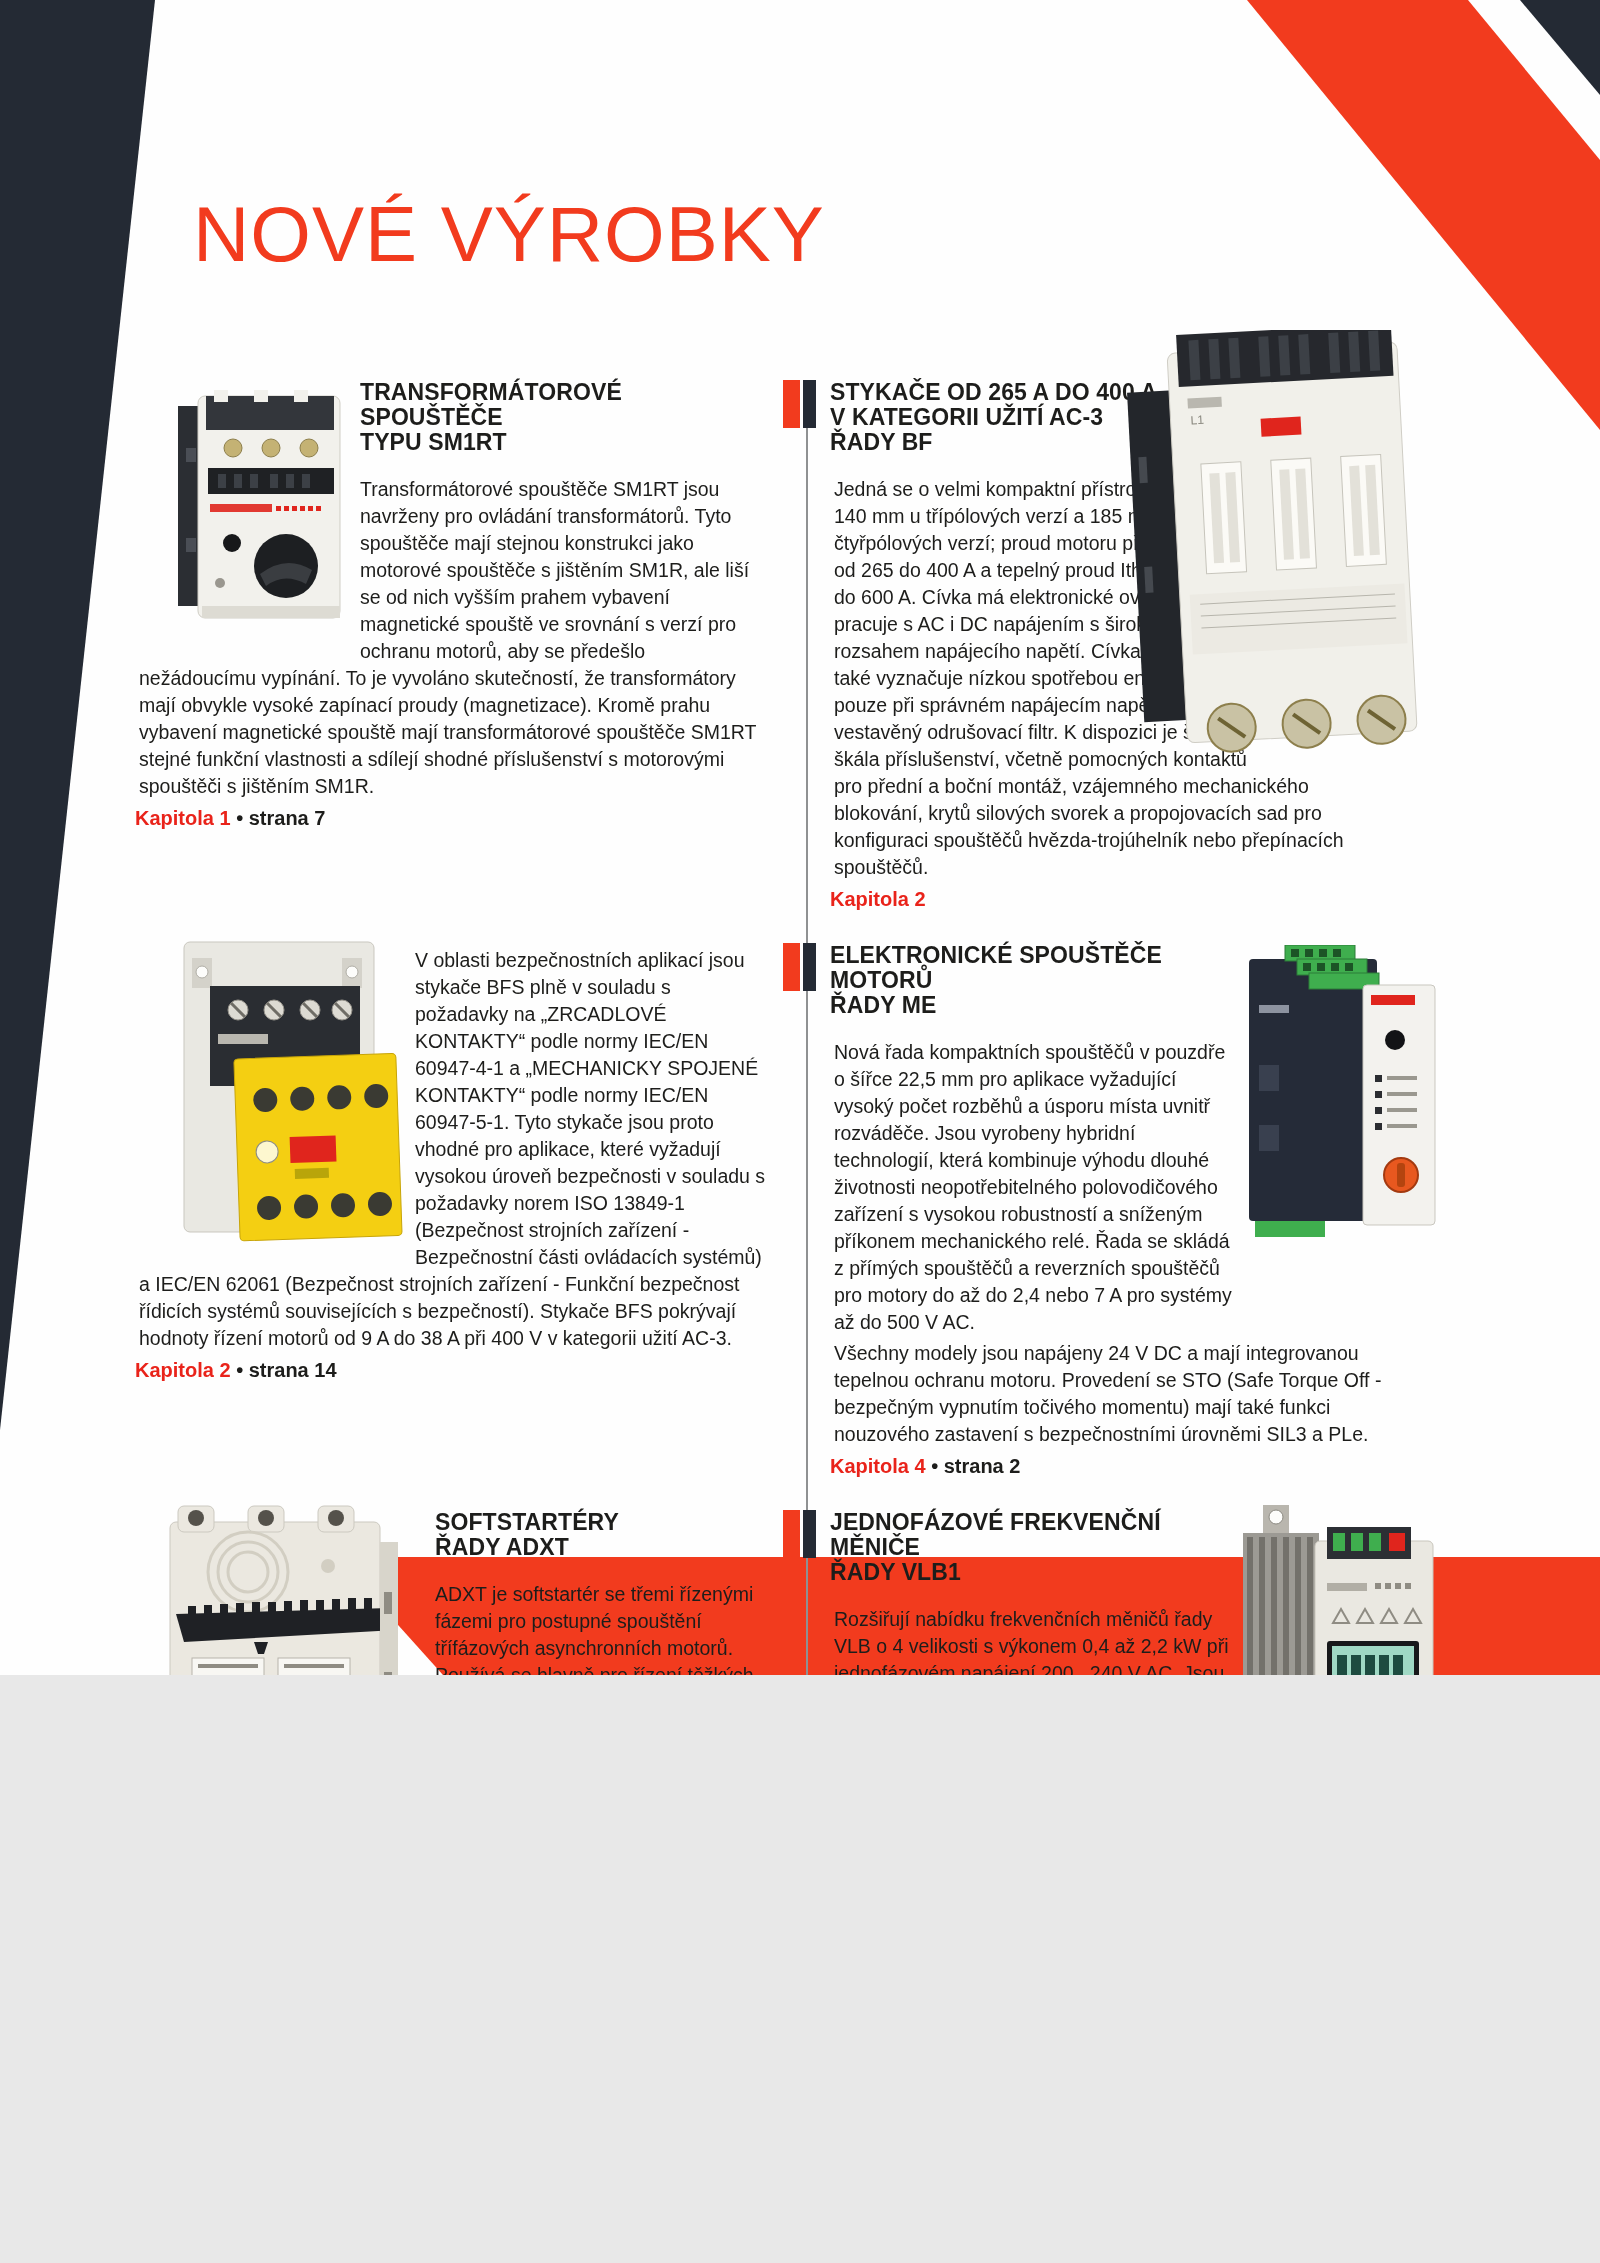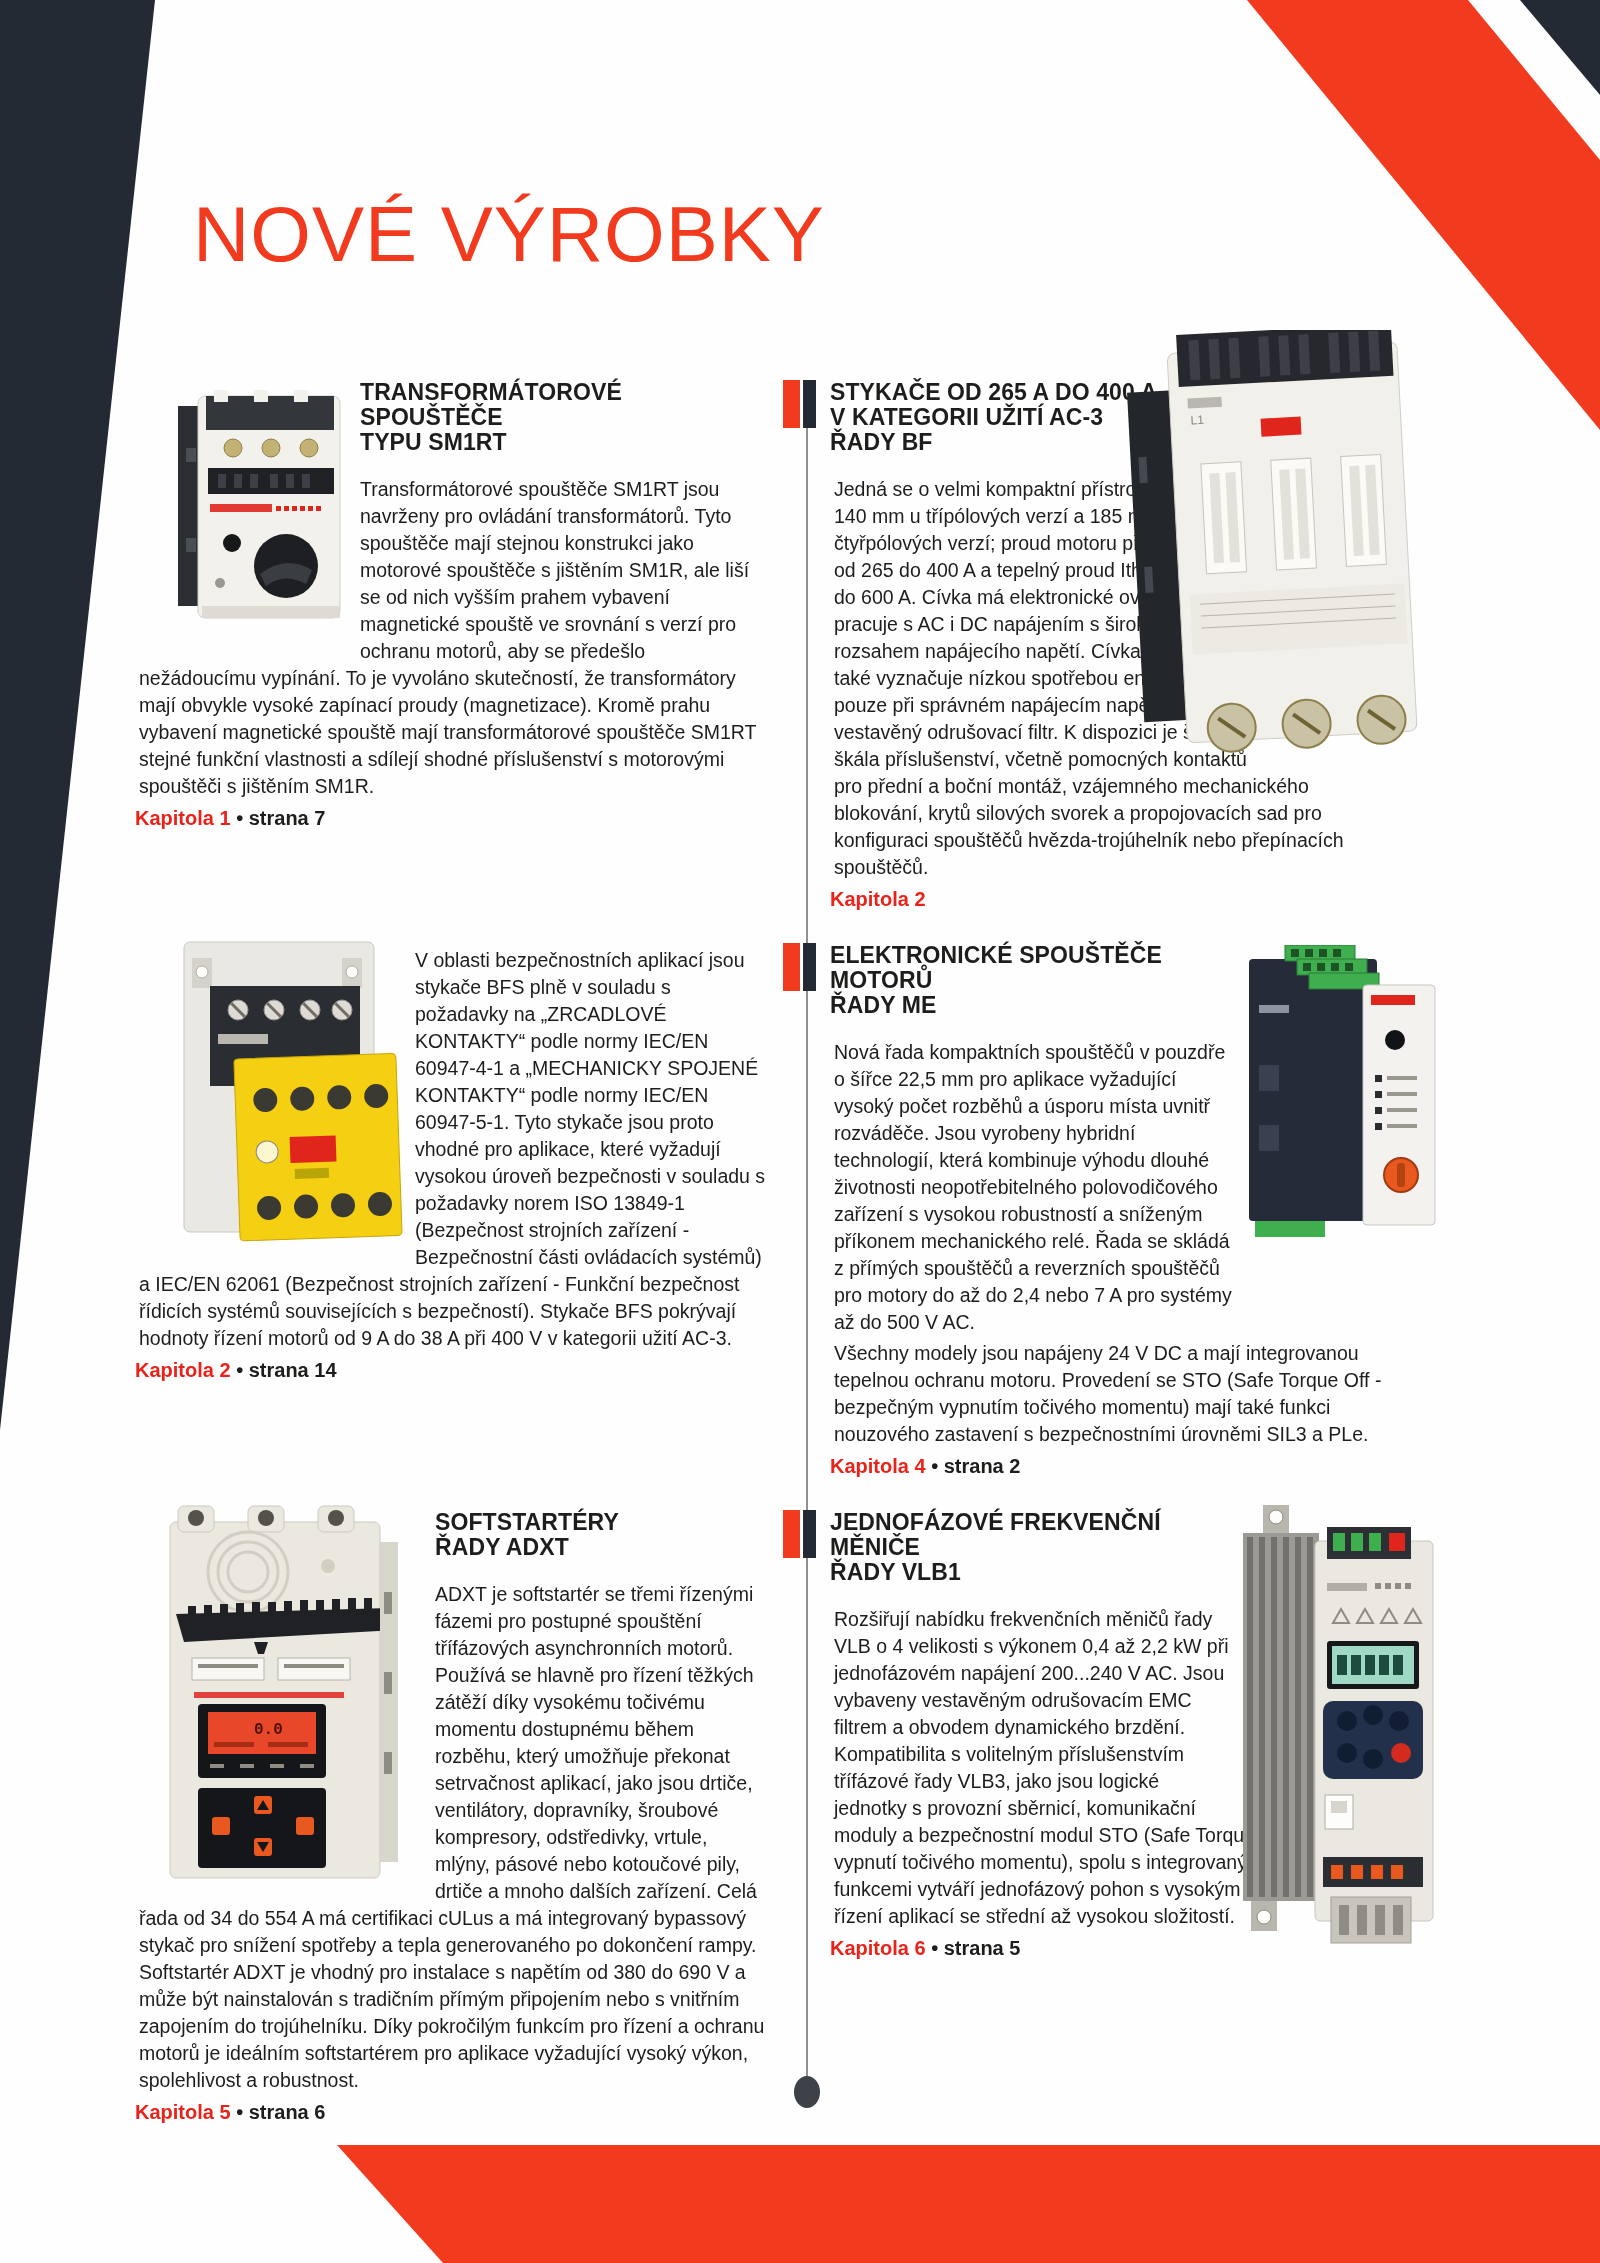--- a/index.html
+++ b/index.html
@@ -1,17 +1,17 @@
 <!DOCTYPE html>
 <html><head>
 <meta charset="utf-8">
 <style>
   html,body{margin:0;padding:0;background:#e8e8e8;}
   .page{
-    position:relative;width:1600px;height:2263px;margin:0 auto;
+    position:relative;width:1600px;height:1675px;margin:0 auto;
     background:#fefefe;overflow:hidden;
     font-family:"Liberation Sans",sans-serif;color:#1d1d1b;
   }
   
   .corner-tl{position:absolute;left:0;top:0;width:200px;height:1430px;
     background:#242a34;clip-path:polygon(0 0,155px 0,0 100%);}
   .corner-tr-orange{position:absolute;right:0;top:0;width:360px;height:430px;
     background:#f23b1e;clip-path:polygon(7px 0,228px 0,360px 160px,360px 430px);}
   .corner-tr-dark{position:absolute;right:0;top:0;width:80px;height:95px;
     background:#242a34;clip-path:polygon(0 0,80px 0,80px 95px);}

